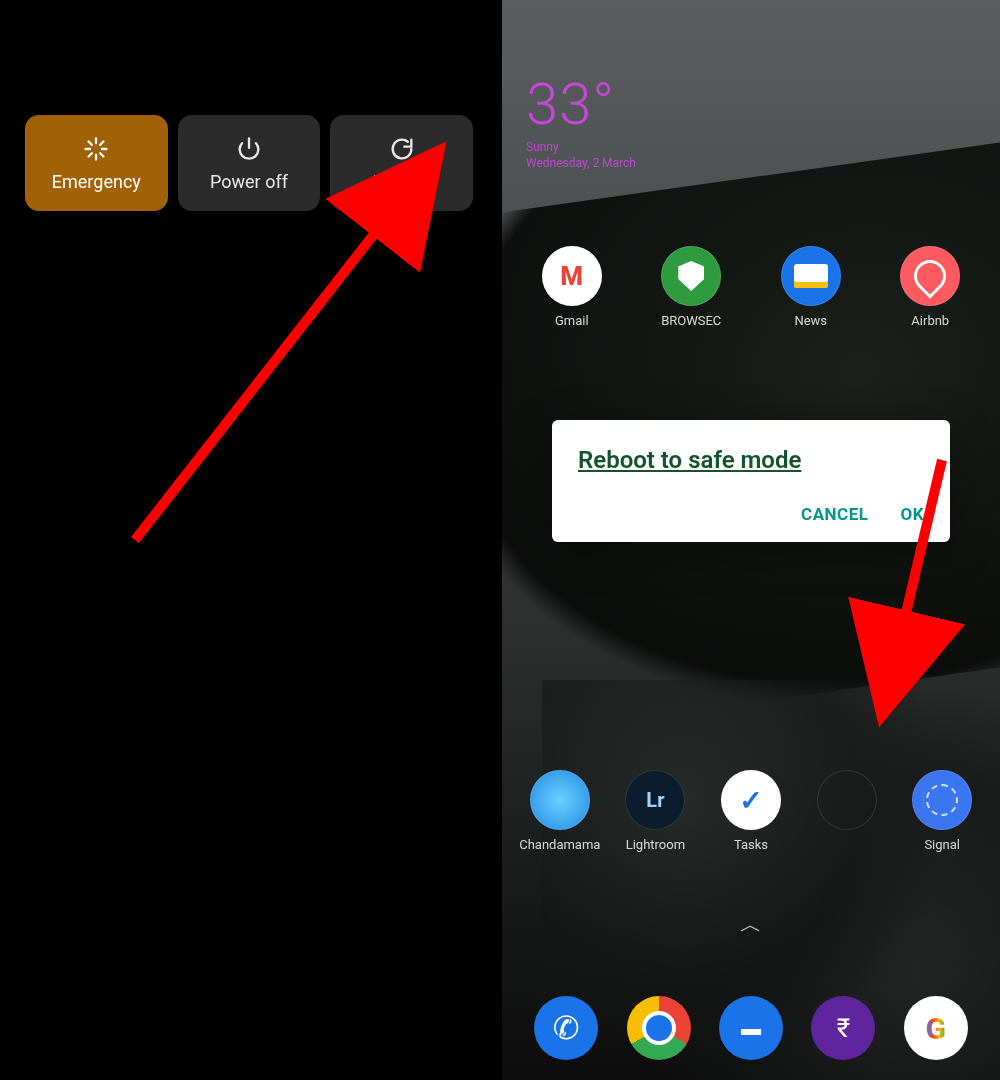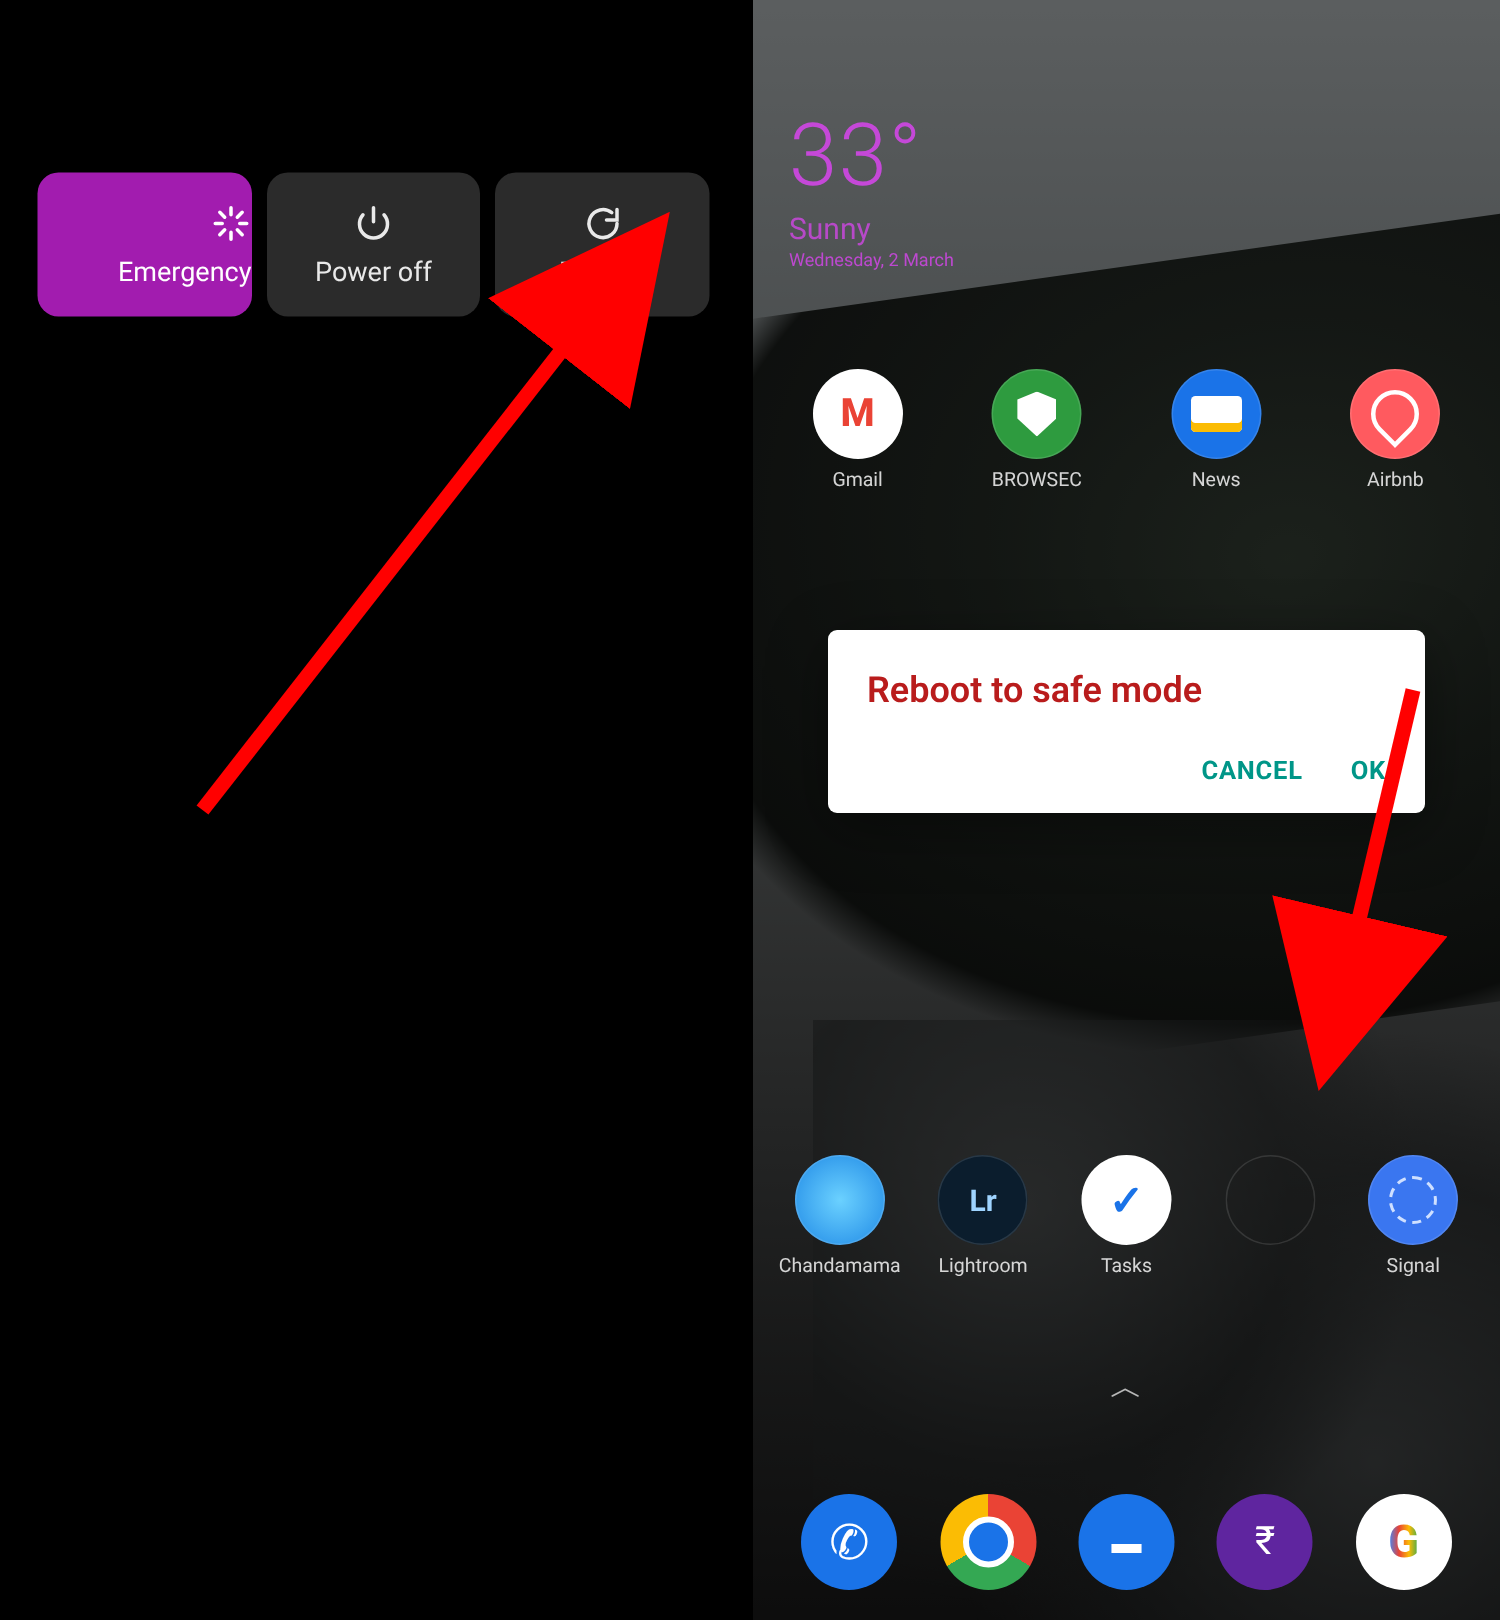--- a/index.html
+++ b/index.html
@@ -3,21 +3,21 @@
 <meta charset="utf-8">
 <style>
   * { box-sizing: border-box; margin: 0; padding: 0; }
   html, body { width: 1000px; height: 1080px; overflow: hidden; font-family: Roboto, -apple-system, Helvetica, Arial, sans-serif; }
   body { display: flex; background: #000; }
 
   
   .left-panel { width: 498px; height: 100%; background: #000; position: relative; }
   .power-row { display: flex; gap: 10px; padding: 115px 25px 0 25px; }
   .power-btn { flex: 1; height: 96px; border-radius: 14px; display: flex; flex-direction: column; align-items: center; justify-content: center; gap: 8px; color: #e9e9e9; }
-  .power-btn.emergency { background: #a21caf; color: #fff; align-items: flex-end; }
+  .power-btn.emergency { background: #a16207; color: #fff; }
   .power-btn.dim { background: #2b2b2b; }
   .power-btn .lbl { font-size: 18px; font-weight: 400; }
   .power-btn .ico { display: inline-flex; }
 
   
   .arrow-left-svg { position: absolute; left: 0; top: 0; width: 498px; height: 1080px; pointer-events: none; }
 
   
   .divider { width: 4px; height: 100%; background: #000; }
 
@@ -31,21 +31,21 @@
       background: radial-gradient(ellipse at 70% 40%, #2f3a2e 0%, #1c231c 35%, #0f120f 70%, rgba(0,0,0,0) 75%);
       transform: rotate(-8deg); opacity: .9; }
   .wallpaper::after { content:""; position:absolute; left:40px; right:-10px; top:680px; height:420px;
       background: radial-gradient(circle at 30% 30%, #5a5f60 0%, #2a2d2d 40%, rgba(0,0,0,0) 60%),
                   radial-gradient(circle at 80% 70%, #5a5f60 0%, #2a2d2d 40%, rgba(0,0,0,0) 60%);
       opacity:.6; }
   .dim-overlay { position: absolute; inset: 0; background: rgba(0,0,0,.50); }
 
   .status-area { position: absolute; top: 70px; left: 24px; color: #d946ef; }
   .temp { font-size: 58px; font-weight: 300; letter-spacing: 1px; opacity: .85; }
-  .cond { font-size: 20px; opacity: .75; margin-top: 2px; }
+  .cond { font-size: 12px; opacity: .75; margin-top: 2px; }
   .date { font-size: 12px; opacity: .8; margin-top: 2px; }
 
   .app-row { position: absolute; left: 0; right: 0; display: flex; justify-content: space-around; padding: 0 10px; }
   .app-row.row1 { top: 246px; }
   .app-row.row2 { top: 770px; }
   .app { display:flex; flex-direction:column; align-items:center; width: 90px; }
   .app .circle { width: 60px; height: 60px; border-radius: 50%; display:flex; align-items:center; justify-content:center; font-weight:700; color:#fff; font-size:20px; box-shadow: 0 0 0 1px rgba(255,255,255,.12) inset; }
   .app .name { color:#eaeaea; font-size:13px; margin-top:8px; text-align:center; line-height:1.15; opacity:.9; }
 
   
@@ -78,21 +78,21 @@
   .dk-chrome::after{content:""; position:absolute; width:26px; height:26px; border-radius:50%; background:#1a73e8; border:4px solid #fff;}
   .dk-msg    { background:#1a73e8; color:#fff; }
   .dk-msg::before{content:"▬"; font-size:20px;}
   .dk-pe     { background:#5f259f; color:#fff; }
   .dk-pe::before{content:"₹"; font-size:26px;}
   .dk-google { background:#fff; color:#4285f4; font-weight:800;}
   .dk-google::before{content:"G"; background:linear-gradient(90deg,#4285f4,#ea4335,#fbbc04,#34a853); -webkit-background-clip:text; background-clip:text; color:transparent; font-size:30px;}
 
   
   .dialog { position:absolute; left: 50px; right: 50px; top: 420px; background:#fff; border-radius:6px; padding: 26px 26px 18px 26px; box-shadow: 0 10px 40px rgba(0,0,0,.4); }
-  .dialog h1 { font-size: 24px; font-weight: 600; color:#b91c1c; margin-bottom: 8px; }
+  .dialog h1 { font-size: 24px; font-weight: 600; color:#14532d; margin-bottom: 8px; text-decoration: underline; }
   .dialog p  { font-size: 18px; line-height: 1.45; color:#333; }
   .dialog .actions { display:flex; justify-content:flex-end; gap: 32px; margin-top: 30px; }
   .dialog .actions span { color:#009688; font-weight:700; font-size:17px; letter-spacing:.5px; }
 
   
   .arrow-right-svg { position:absolute; inset:0; pointer-events:none; }
 </style>
 </head>
 <body>
 

